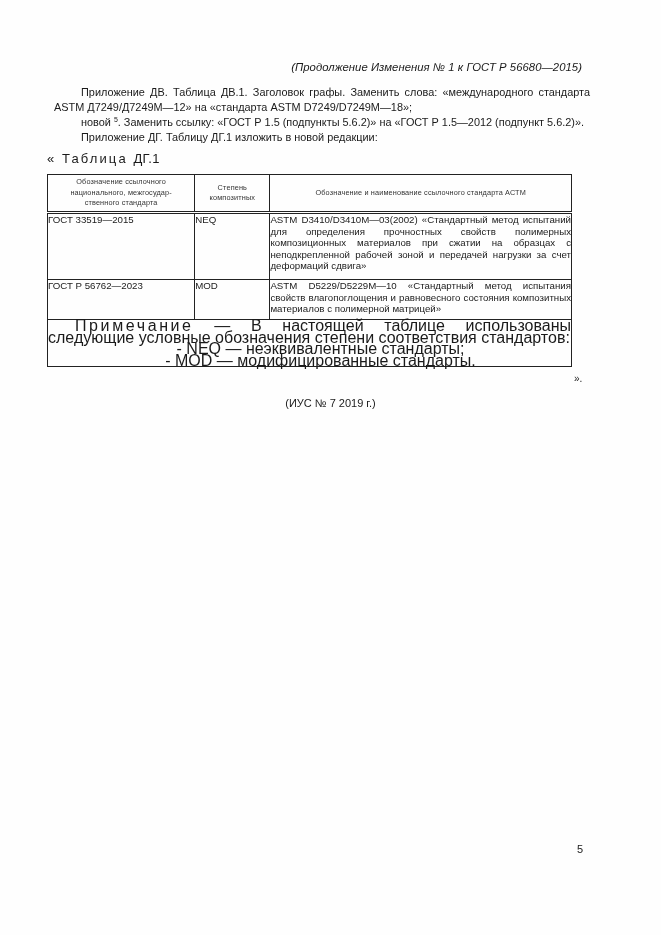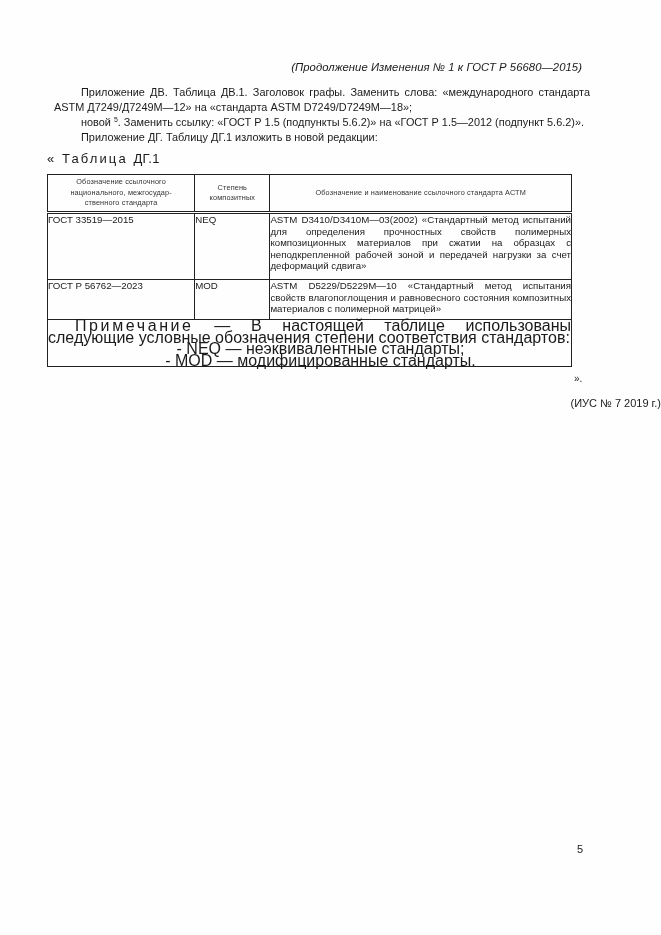--- a/index.html
+++ b/index.html
@@ -110,21 +110,21 @@
       position: absolute;
       left: 574px;
       top: 373px;
       font-size: 10px;
     }
     .ius {
       position: absolute;
       left: 0;
       width: 661px;
       top: 397px;
-      text-align: right;
+      text-align: center;
       font-size: 11px;
     }
     .page-number {
       position: absolute;
       left: 577px;
       top: 843px;
       font-size: 11px;
     }
   </style>
 </head>

